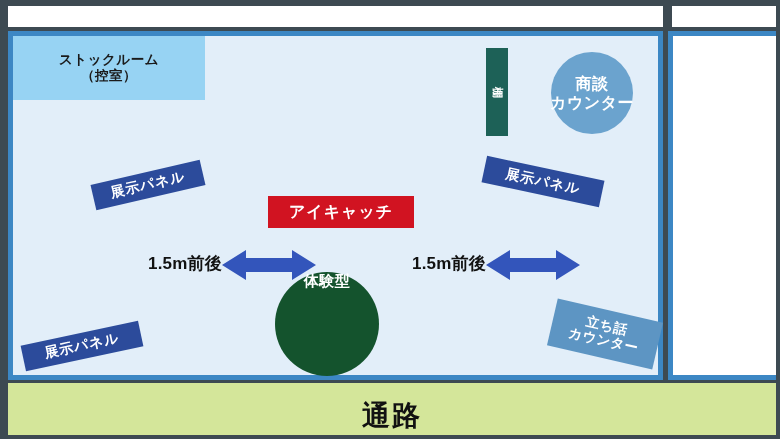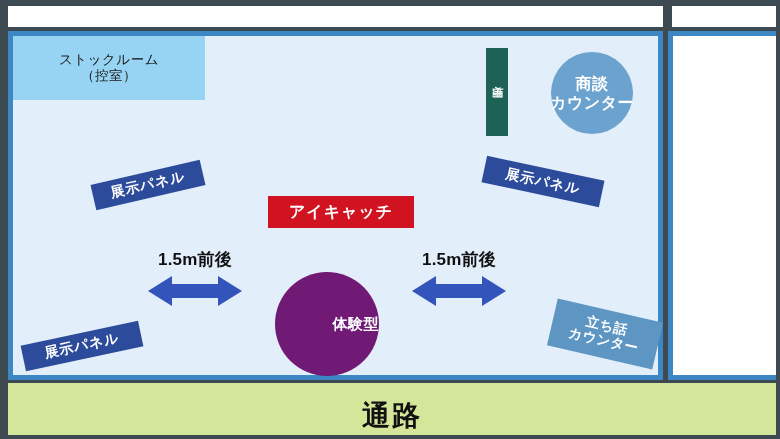--- a/index.html
+++ b/index.html
@@ -98,21 +98,21 @@
     height: 64px;
     background: #97d3f3;
     display: flex;
     flex-direction: column;
     align-items: center;
     justify-content: center;
     line-height: 1.22;
   }
   .stockroom-line {
     font-size: 13.5px;
-    font-weight: normal;
+    font-weight: bold;
     color: #1a1a1a;
     letter-spacing: 0.5px;
   }
 
   
   .panel {
     position: absolute;
     background: #2c4b9b;
     color: #ffffff;
     font-size: 14px;
@@ -165,25 +165,25 @@
   }
 
   
   .exp-circle {
     position: absolute;
     left: 275px;
     top: 272px;
     width: 104px;
     height: 104px;
     border-radius: 50%;
-    background: #701a75;
-    color: #ffffff;
-    display: flex;
-    flex-direction: column;
-    align-items: flex-end;
+    background: #14532d;
+    color: #ffffff;
+    display: flex;
+    flex-direction: row;
+    align-items: flex-start;
     justify-content: center;
     line-height: 1.2;
   }
   .exp-circle-line {
     font-size: 15px;
     font-weight: bold;
     letter-spacing: 0.5px;
     white-space: nowrap;
   }
 
@@ -250,21 +250,21 @@
     font-size: 13.5px;
     font-weight: bold;
     letter-spacing: 0.5px;
     white-space: nowrap;
   }
 
   
   .measure {
     position: absolute;
     display: flex;
-    flex-direction: column;
+    flex-direction: row;
     align-items: center;
   }
   .measure-left { left: 148px; top: 248px; }
   .measure-right { left: 412px; top: 248px; }
 
   .measure-label {
     font-size: 17px;
     font-weight: bold;
     color: #111111;
     white-space: nowrap;

